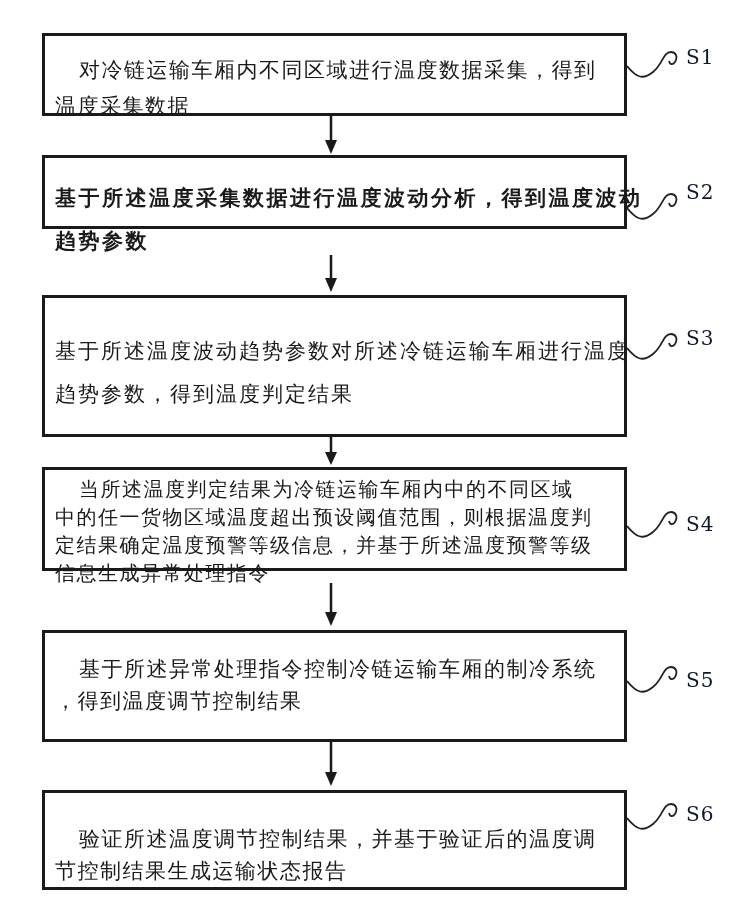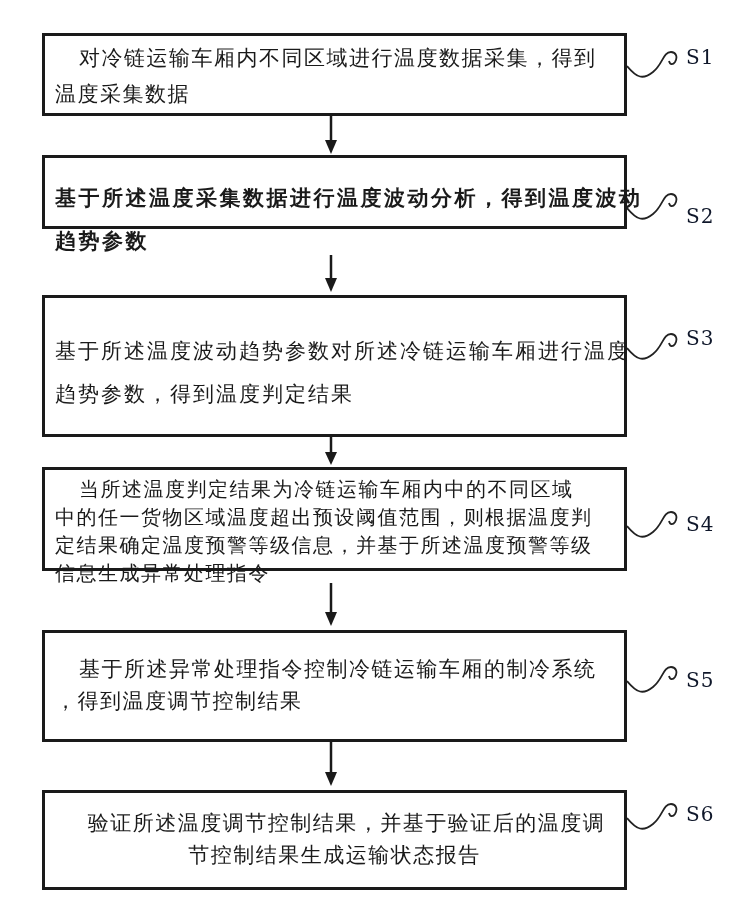--- a/index.html
+++ b/index.html
@@ -19,26 +19,26 @@
   }
   .line{
     font-size:21px;
     color:#1a1a1a;
     letter-spacing:1.5px;
     padding:0 10px;
     white-space:nowrap;
   }
   .indent{text-indent:24px;}
   .center{text-align:left;}
-  .b1{padding-top:4px;} .b1 .line{line-height:36px;}
+  .b1{padding-top:16px;} .b1 .line{line-height:36px;}
   .b2{padding-top:18px;} .b2 .line{line-height:43px;letter-spacing:2.5px;}
   .b3{padding-top:32px;} .b3 .line{line-height:43px;letter-spacing:2px;}
   .b4{padding-top:5px;}  .b4 .line{line-height:28px;font-size:20px;}
   .b5{padding-top:20px;} .b5 .line{line-height:32px;}
-  .b6{padding-top:14px;text-align:center;} .b6 .line{line-height:32px;}
+  .b6{padding-top:30px;} .b6 .line{line-height:32px;}
   .arrow{position:absolute;left:322px;width:18px;}
   .arrow line{stroke:#1a1a1a;stroke-width:2.5;}
   .arrow polygon{fill:#1a1a1a;}
   .connector{position:absolute;left:627px;width:58px;height:46px;}
   .connector path{stroke:#222222;stroke-width:1.8;fill:none;}
   .step-label{
     position:absolute;left:686px;
     font-size:20px;color:#0f172a;
     letter-spacing:1px;
   }
@@ -61,21 +61,21 @@
       <polygon points="3,24 15,24 9,38"></polygon>
   </svg>
 
   <div class="box b2" style="top:155px;height:74px;font-weight:bold;">
     <div class="line">基于所述温度采集数据进行温度波动分析，得到温度波动</div>
     <div class="line center">趋势参数</div>
   </div>
   <svg class="connector" style="top:190px;" viewBox="0 0 58 46">
     <path d="M0 18 C10 30 16 32 26 24 C36 16 36 4 44 4 C49 4 51 9 48 14 C46 17 43 17 42 13"></path>
   </svg>
-  <div class="step-label" style="top:204px;">S2</div>
+  <div class="step-label" style="top:180px;">S2</div>
   <svg class="arrow" style="top:255px;height:37px;" viewBox="0 0 18 37" preserveAspectRatio="none">
     <line x1="9" y1="0" x2="9" y2="24"></line>
       <polygon points="3,23 15,23 9,37"></polygon>
   </svg>
 
   <div class="box b3" style="top:295px;height:142px;">
     <div class="line">基于所述温度波动趋势参数对所述冷链运输车厢进行温度</div>
     <div class="line center">趋势参数，得到温度判定结果</div>
   </div>
   <svg class="connector" style="top:330px;" viewBox="0 0 58 46">

